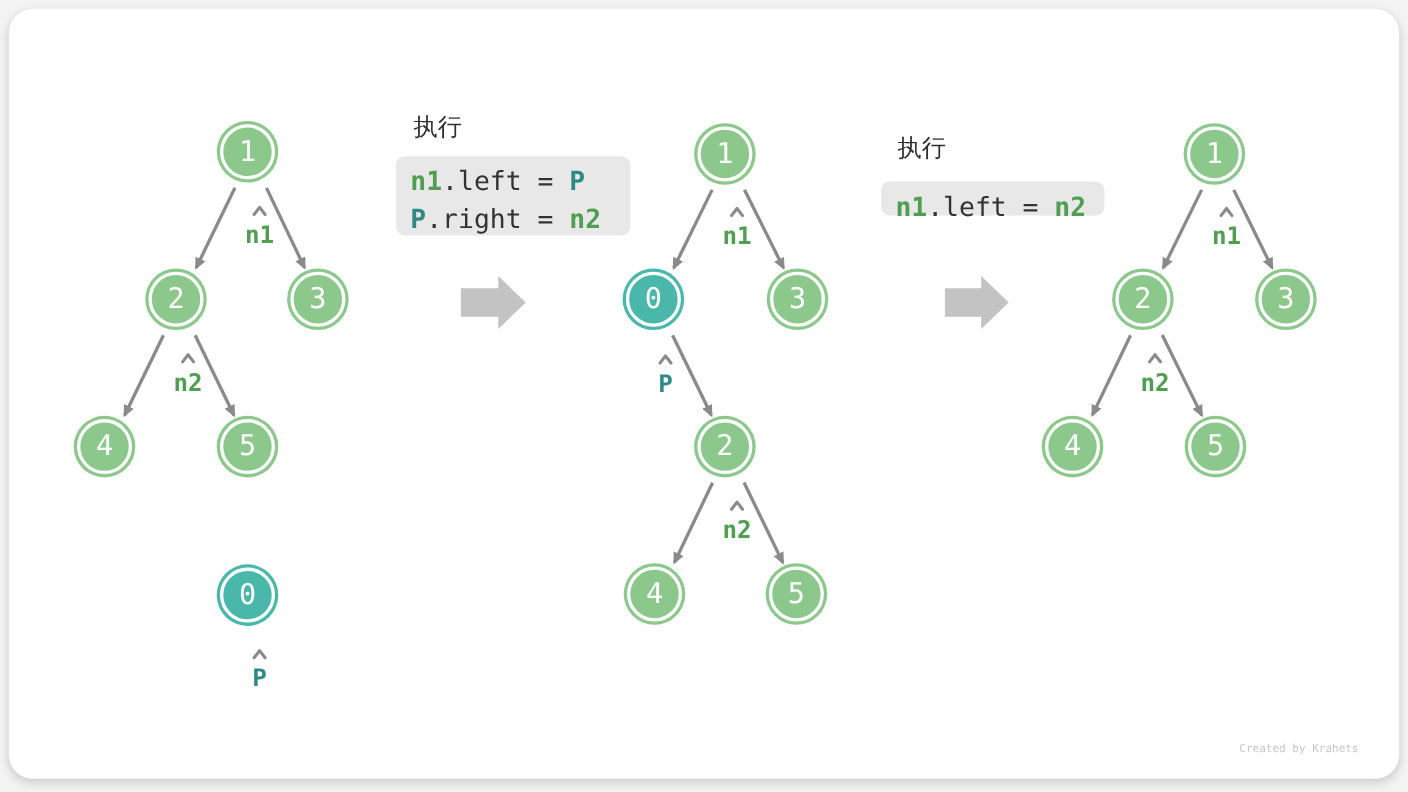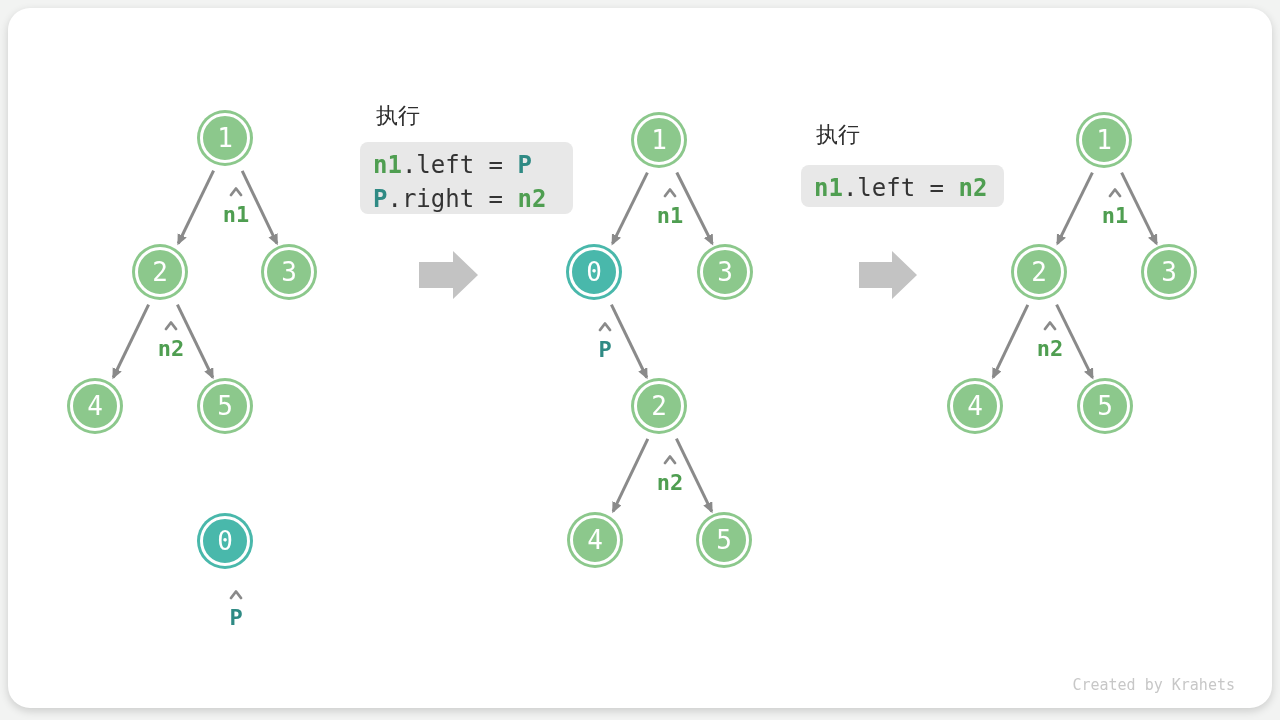--- a/index.html
+++ b/index.html
@@ -55,21 +55,21 @@
     padding:6px 13px;
     font-family:"DejaVu Sans Mono",monospace;font-size:24px;line-height:34px;
   }
   .code-line{white-space:pre;}
   .tok{white-space:pre;}
   .tok.plain{color:var(--code-plain);}
   .tok.green{color:var(--label-green);font-weight:bold;}
   .tok.teal{color:var(--label-teal);font-weight:bold;}
   .footer{
     position:absolute;top:668px;right:37px;
-    font-family:"DejaVu Sans Mono",monospace;font-size:15px;color:var(--footer-text);
+    font-family:"DejaVu Sans Mono",monospace;font-size:10px;color:var(--footer-text);
   }
 </style>
 </head>
 <body>
 
 <div class="stage">
   <div class="card">
 
     <svg class="layer" width="1280" height="720" viewBox="0 0 1280 720">
       <defs>
@@ -180,21 +180,21 @@
       <span class="plabel teal">P</span>
     </div>
     <div class="pointer" style="left:632px;top:446px">
       <svg class="caret" width="16" height="11" viewBox="0 0 16 11">
           <path d="M3 9 L8 2.5 L13 9"></path>
         </svg>
       <span class="plabel green">n2</span>
     </div>
 
     <div class="code-title" style="left:808px;top:114px">执行</div>
-    <div class="code-box" style="left:793px;top:157px;width:203px;height:42px">
+    <div class="code-box" style="left:793px;top:157px;width:203px;height:31px">
       <div class="code-line"><span class="tok green">n1</span><span class="tok plain">.left = </span><span class="tok green">n2</span></div>
     </div>
 
     <div class="node green" style="left:1071px;top:107px">
       <span>1</span>
     </div>
     <div class="node green" style="left:1006px;top:239px">
       <span>2</span>
     </div>
     <div class="node green" style="left:1136px;top:239px">

